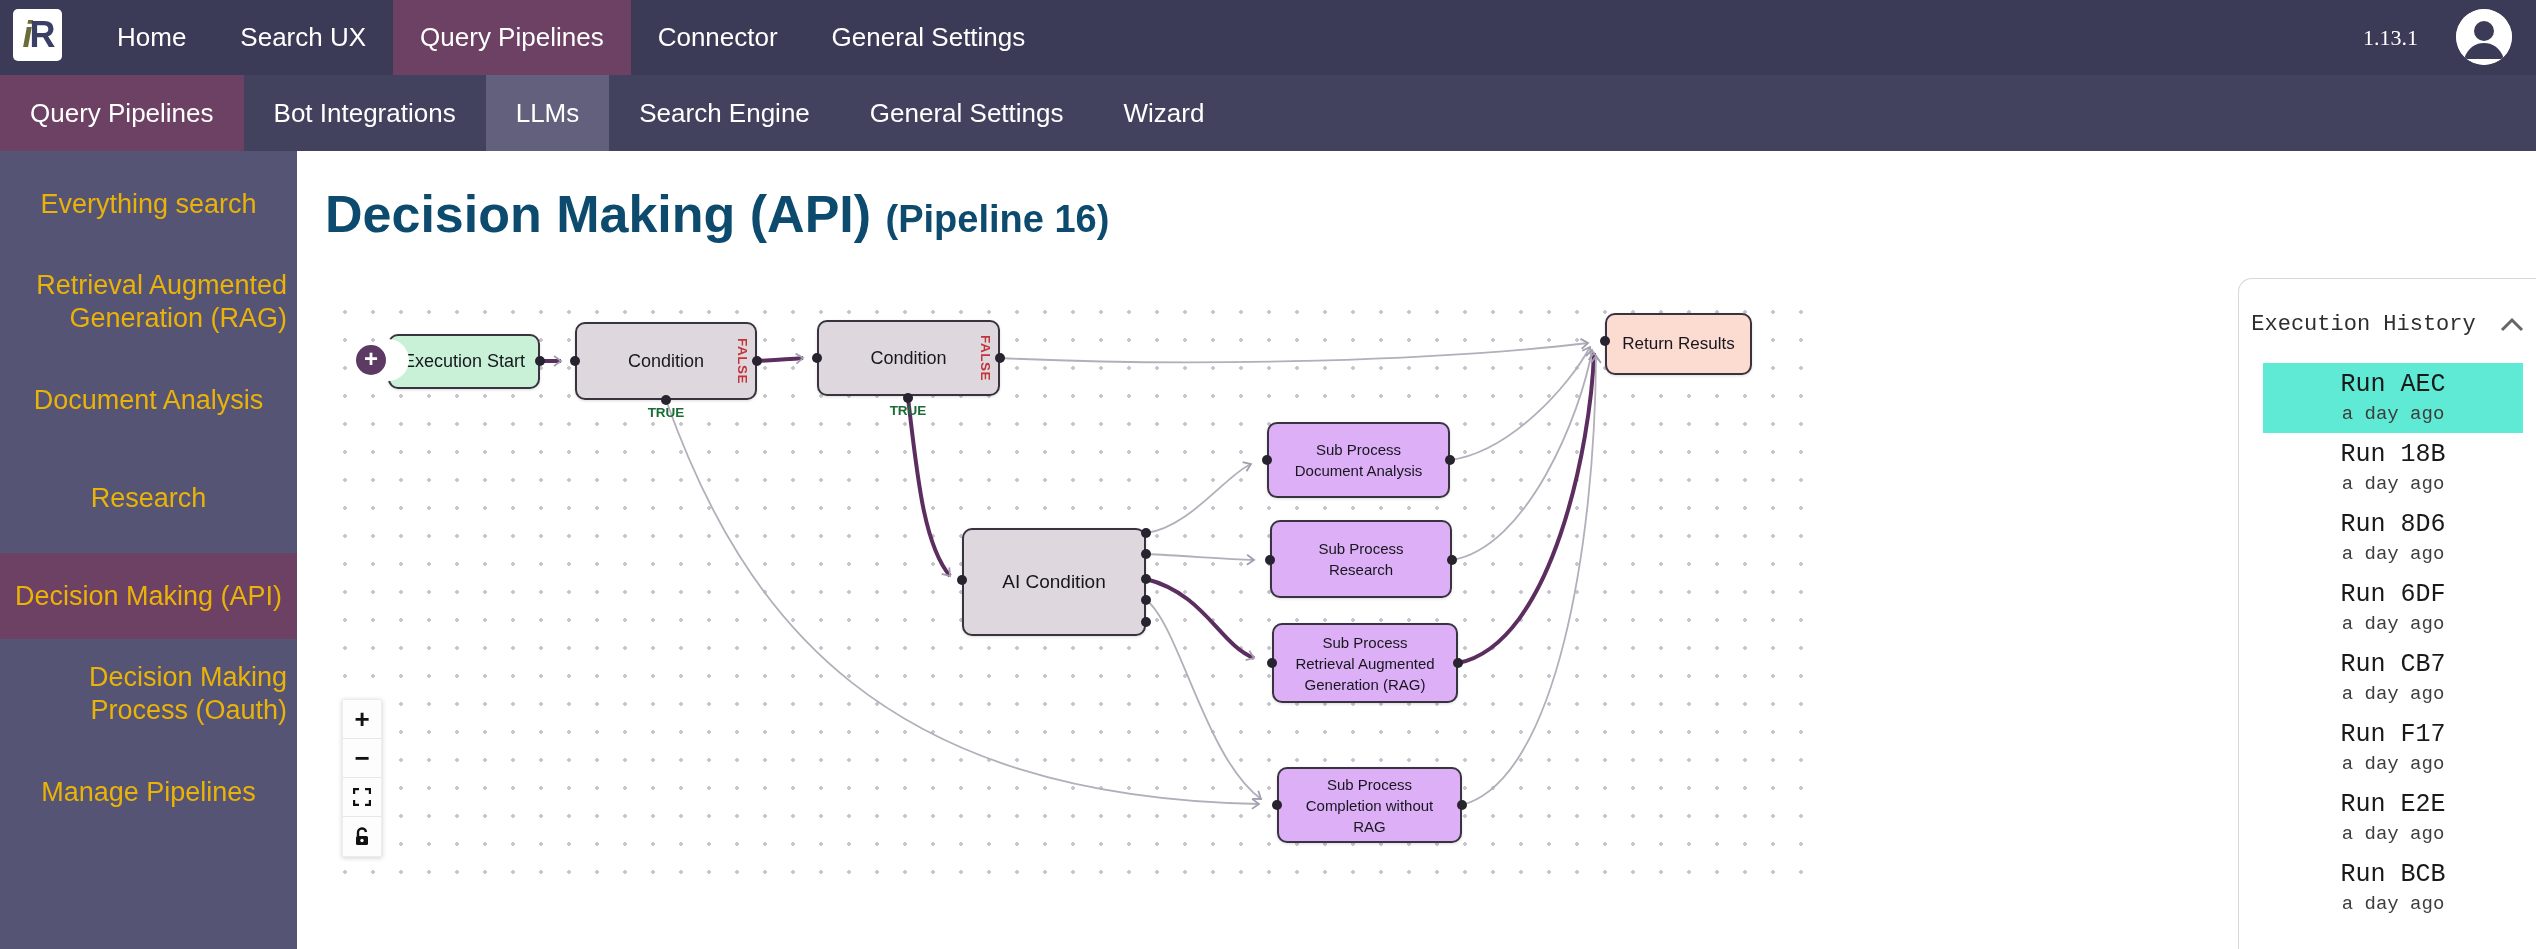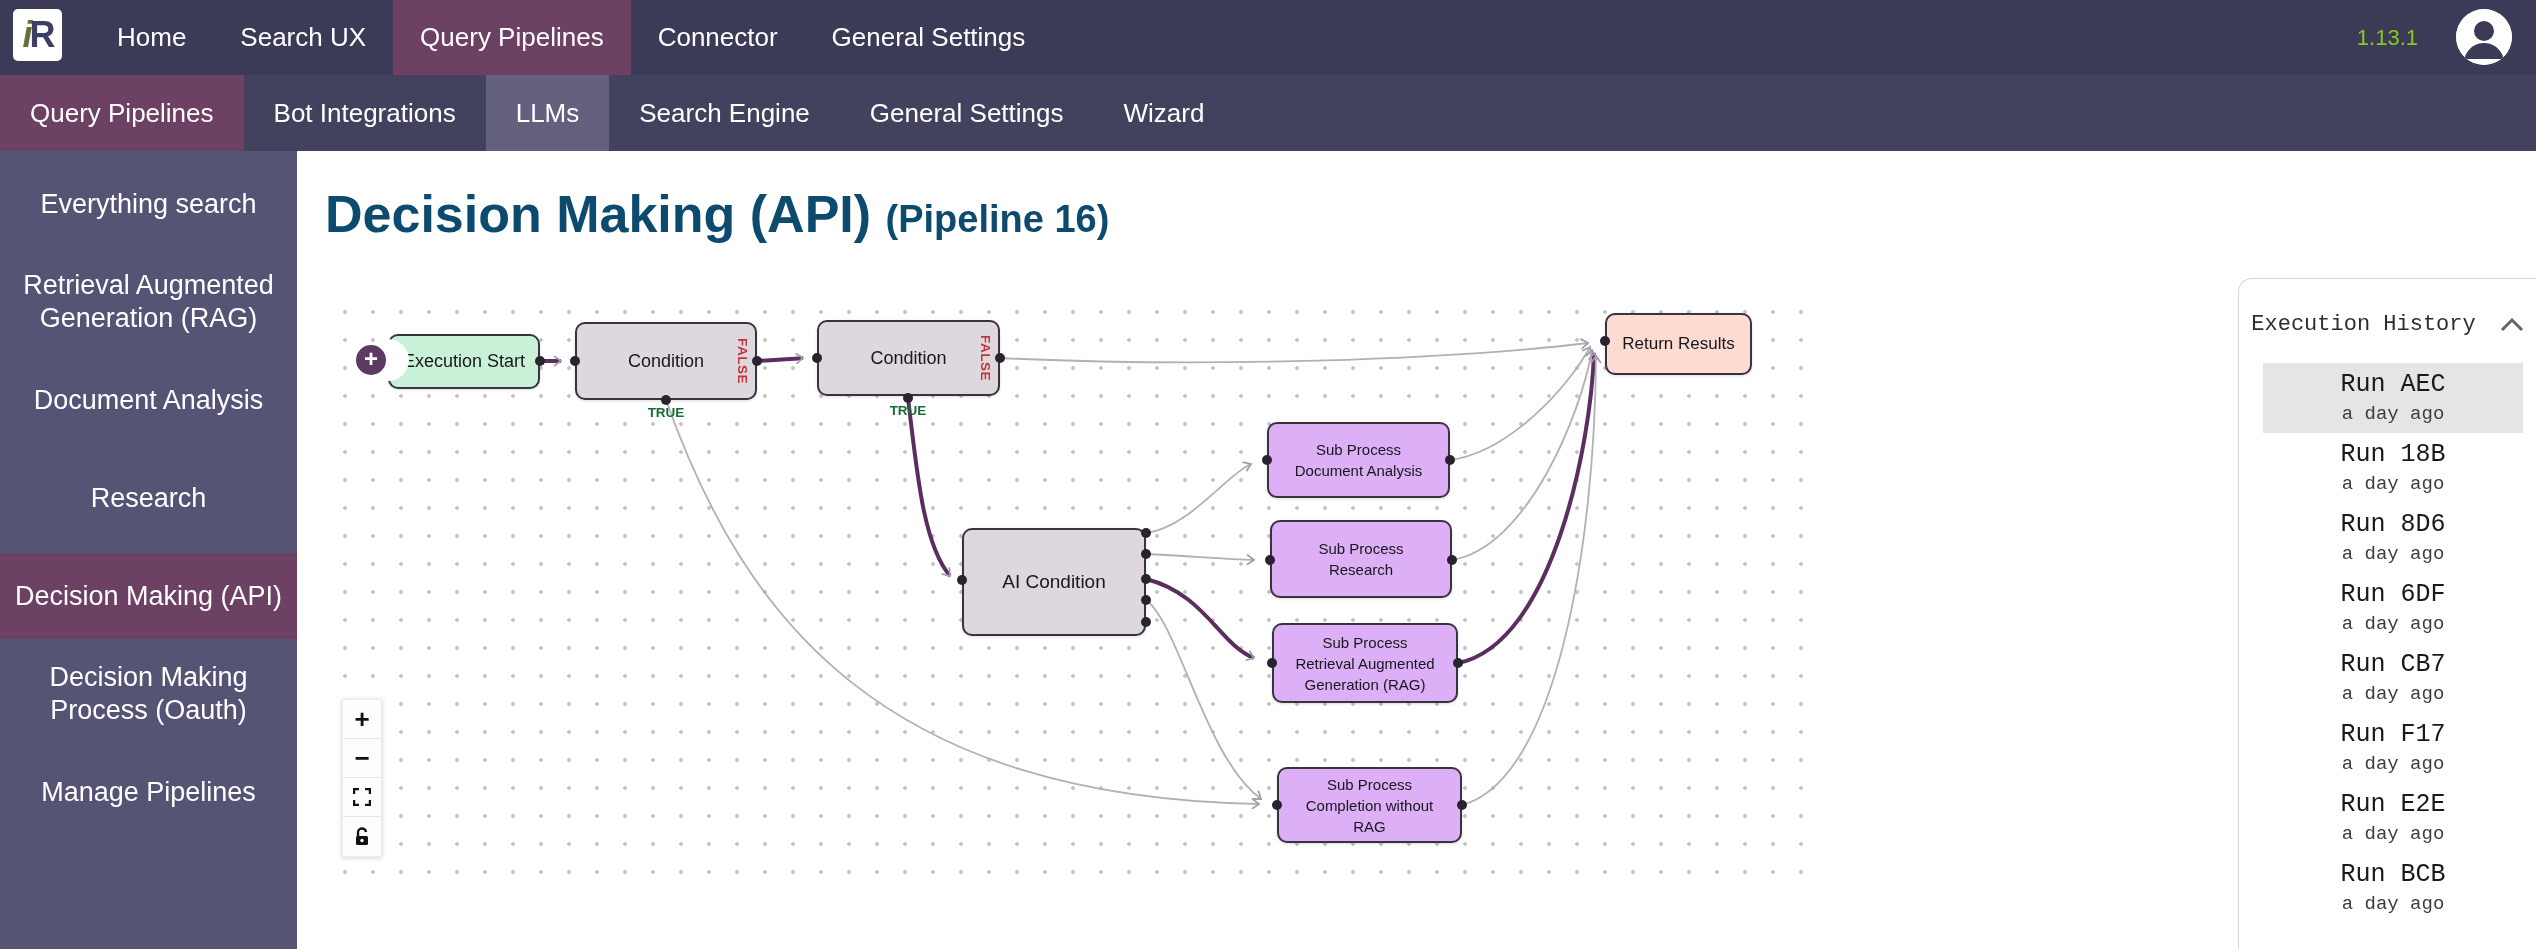--- a/index.html
+++ b/index.html
@@ -12,33 +12,33 @@
   .logo-box { width:49px; height:52px; background:#fff; border-radius:5px;
     margin:9px 28px 0 13px; display:flex; align-items:center; justify-content:center;
     font-weight:800; font-size:36px; letter-spacing:-3px; }
   .logo-i { color:#6b6b3a; font-style:italic; }
   .logo-r { color:#3a3f63; }
   .nav-item { display:flex; align-items:center; padding:0 27px; color:#fff;
     font-size:26px; cursor:pointer; white-space:nowrap; }
   .nav-item.active { background:#6d4164; }
   .nav-item.hovered { background:#62607c; }
   .nav-spacer { flex:1; }
-  .version { display:flex; align-items:center; color:#84cc16; font-size:22px; margin-right:38px; }
+  .version { display:flex; align-items:center; color:#ffffff; font-size:22px; margin-right:38px;font-family:Liberation Serif, serif; }
   .avatar { width:56px; height:56px; border-radius:50%; background:#fff;
     margin:9px 24px 0 0; overflow:hidden; flex:0 0 auto; cursor:pointer; }
 
   .subnav { position:absolute; left:0; top:75px; width:2536px; height:76px;
     background:#42415e; display:flex; align-items:stretch; z-index:19; }
   .subnav .nav-item { padding:0 30px; }
 
   
   .sidebar { position:absolute; left:0; top:151px; width:297px; height:798px;
     background:#565475; display:flex; flex-direction:column; padding-top:10px; z-index:10; }
   .side-item { min-height:86px; margin-bottom:12px; display:flex; align-items:center;
-    justify-content:center; text-align:center; color:#ffffff; font-size:27px;
+    justify-content:center; text-align:right; color:#eab308; font-size:27px;
     line-height:1.22; padding:0 10px; cursor:pointer; }
   .side-item.selected { background:#6d4164; }
 
   
   .page-title { position:absolute; left:325px; top:184px; font-size:52px;
     font-weight:700; color:#0c4a6e; z-index:5; white-space:nowrap; }
   .page-subtitle { font-size:38px; }
 
   
   .canvas { position:absolute; left:325px; top:292px; width:1497px; height:598px;
@@ -88,21 +88,21 @@
   .history-card { position:absolute; left:2238px; top:278px; width:298px; height:671px;
     background:#fff; border:1px solid #d7d7d7; border-right:none; border-bottom:none;
     border-radius:14px 0 0 0; z-index:8;font-family:Liberation Mono, monospace; }
   .history-header { margin-top:33px; display:flex; align-items:center;
     justify-content:center; gap:24px; }
   .history-title { font-size:22px; color:#2e2e2e; }
   .chevron-up { cursor:pointer; display:flex; }
   .runs { margin-top:26px; }
   .run-item { height:70px; margin:0 13px 0 24px; display:flex; flex-direction:column;
     align-items:center; justify-content:center; cursor:pointer; }
-  .run-item.selected { background:#e5e5e5; }
+  .run-item.selected { background:#5eead4; }
   .run-name { font-size:25px; color:#191919; line-height:1.3; }
   .run-time { font-size:19px; color:#3d3d3d; line-height:1.3; }
 </style>
 </head>
 <body>
 
 <div class="topnav">
   <div class="logo-box">
     <span class="logo-i">i</span>
       <span class="logo-r">R</span>

